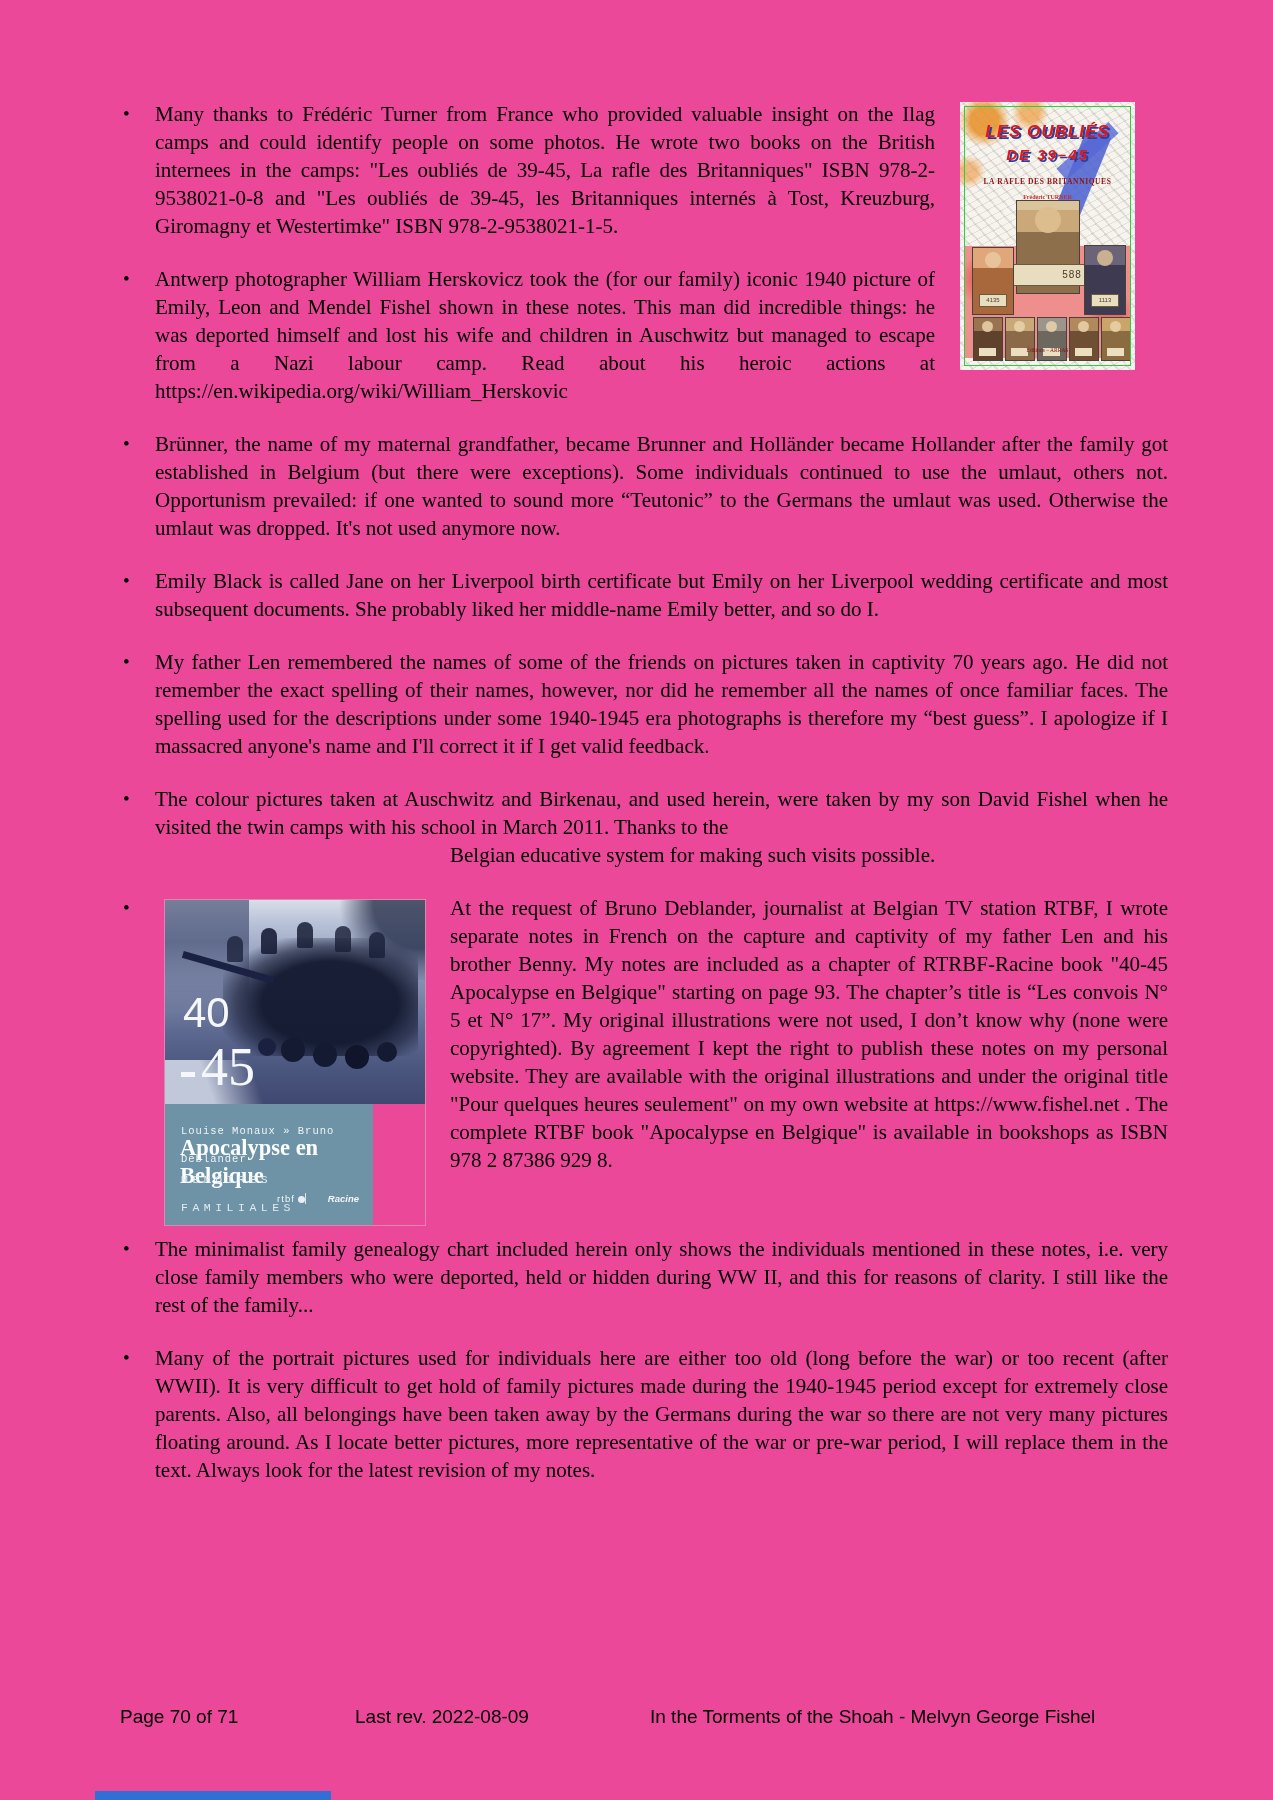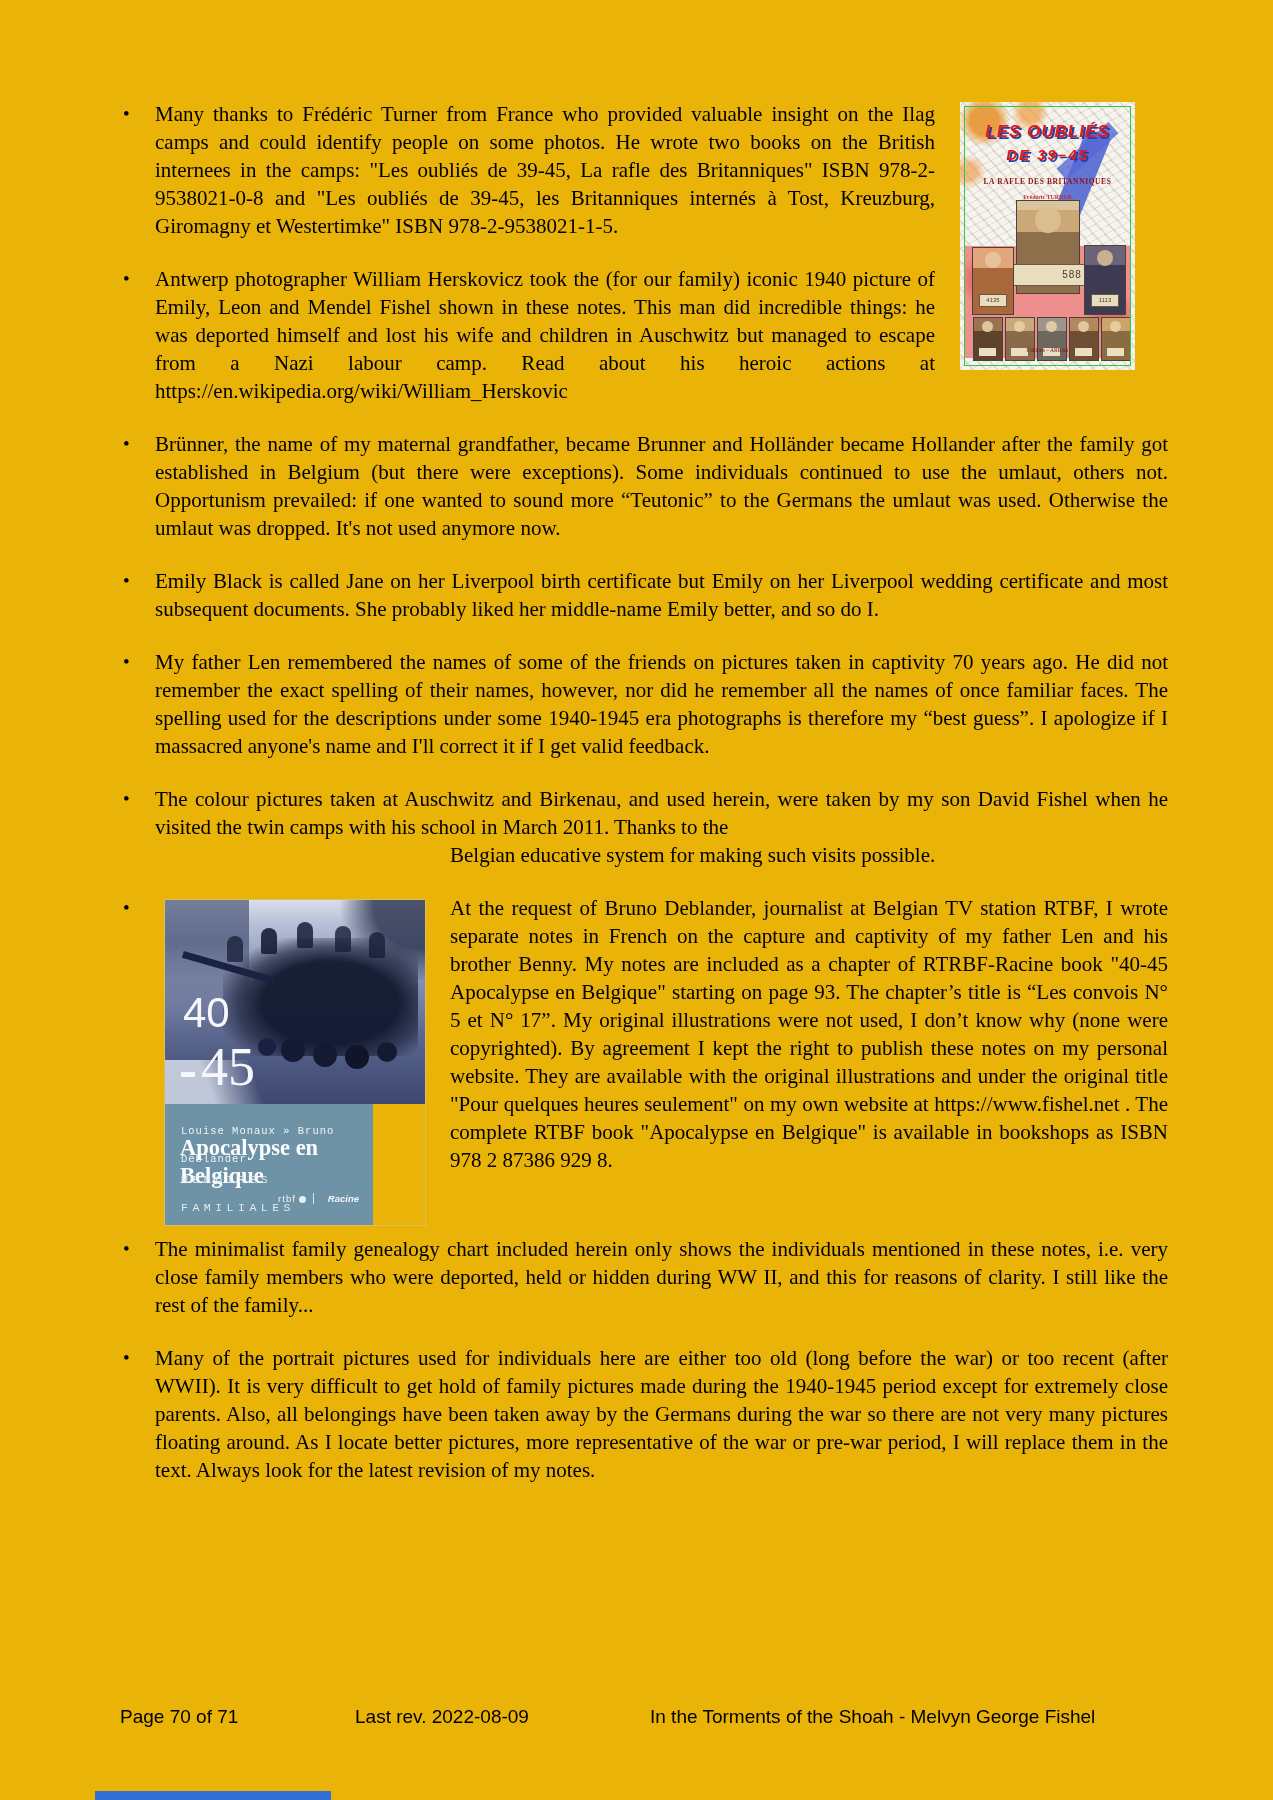--- a/index.html
+++ b/index.html
@@ -1,16 +1,16 @@
 <!DOCTYPE html>
 <html><head>
 <meta charset="utf-8">
 <style>
   html,body{margin:0;padding:0;background:#ffffff;}
-  .page{position:relative;width:1273px;height:1800px;background:#eab308;overflow:hidden;
+  .page{position:relative;width:1273px;height:1800px;background:#ec4899;overflow:hidden;
         font-family:"Liberation Serif", serif;color:#000;}
   .content{position:absolute;left:120px;top:100px;width:1048px;font-size:21px;line-height:28px;}
   .para{position:relative;padding-left:35px;margin:0 0 25px 0;text-align:justify;}
   .para::before{content:"\2022";position:absolute;left:3px;top:0;font-size:19px;}
   .para.clear{clear:both;}
   .indent-line{display:block;margin-left:295px;}
 
   
   .cover1{position:relative;float:right;width:175px;height:268px;margin:2px 33px 14px 25px;
           background:
@@ -108,21 +108,21 @@
               font-size:10.5px;letter-spacing:1px;color:#eef3f5;}
   .b2-title{position:absolute;left:15px;top:30px;font-family:"Liberation Serif", serif;
             font-weight:bold;font-size:22.5px;color:#fbfdfe;}
   .b2-sub{position:absolute;left:16px;top:62px;font-family:"Liberation Mono", monospace;
           font-size:11.5px;letter-spacing:4.5px;color:#e2ebef;}
   .b2-pub{position:absolute;right:14px;bottom:12px;font-family:"Liberation Sans", sans-serif;
           font-size:9.5px;color:#f0f5f7;}
   .b2-rtbf{letter-spacing:1px;}
   .b2-rtbf::after{content:"";display:inline-block;width:7px;height:7px;border-radius:50%;
           background:#e8eef1;margin-left:3px;vertical-align:middle;}
-  .b2-racine{border-left:1px solid rgba(255,255,255,.75);padding-left:14px;margin-left:7px;
+  .b2-racine{border-left:1px solid rgba(255,255,255,.75);padding-left:22px;
           font-style:italic;font-weight:bold;}
 
   
   .footer{position:absolute;left:120px;top:1706px;width:1048px;height:26px;
           font-family:"Liberation Sans", sans-serif;font-size:19px;color:#000;text-align:right;}
   .f-page{position:absolute;left:0;top:0;}
   .f-rev{position:absolute;left:235px;top:0;}
   .f-title{position:absolute;left:530px;top:0;}
 
   .bottom-bar{position:absolute;left:95px;top:1791px;width:236px;height:9px;background:#2f6fd6;}

